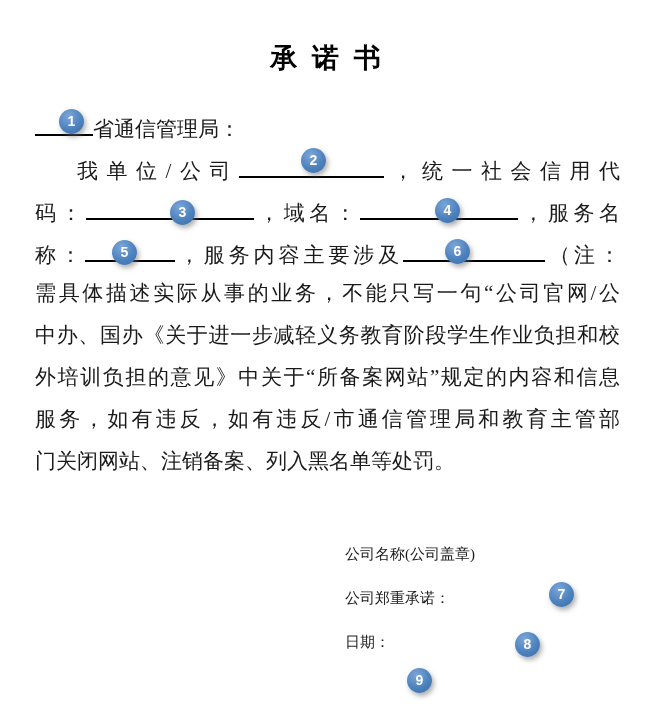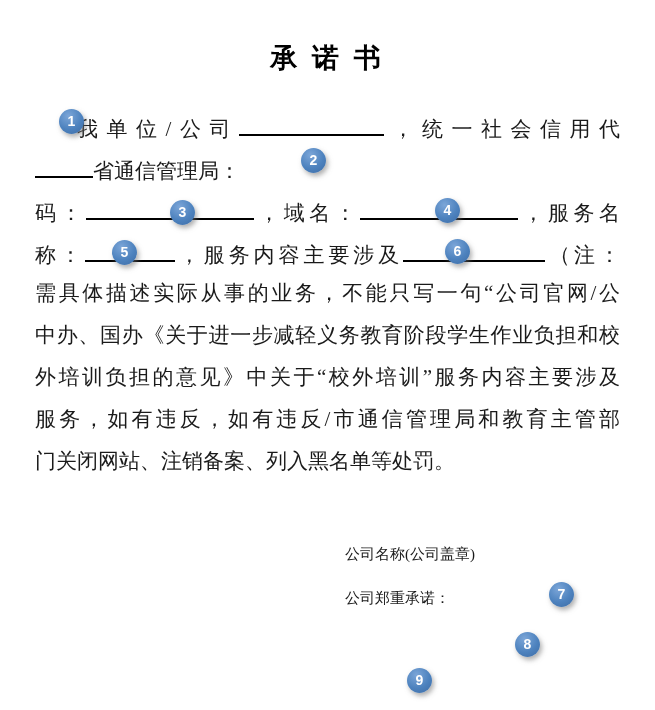--- a/index.html
+++ b/index.html
@@ -74,42 +74,43 @@
   .badge.b9 { left: 407px; top: 668px; }
 </style>
 </head>
 <body>
 
 <div class="page">
 
   <div class="doc-title">承 诺 书</div>
 
   <div class="body-text">
+    <div class="line left">
+      <span class="blank w-province"></span><span>省通信管理局：</span>
+    </div>
     <div class="line indent">
       <span>我单位/公司</span><span class="blank w-company"></span><span>，统一社会信用代</span>
-    </div>
-    <div class="line left">
-      <span class="blank w-province"></span><span>省通信管理局：</span>
     </div>
     <div class="line">
       <span>码：</span><span class="blank w-code"></span><span>，域名：</span><span class="blank w-domain"></span><span>，服务名</span>
     </div>
     <div class="line">
       <span>称：</span><span class="blank w-svcname"></span><span>，服务内容主要涉及</span><span class="blank w-svccontent"></span><span>（注：</span>
     </div>
     <div class="line">需具体描述实际从事的业务，不能只写一句“公司官网/公</div>
     <div class="line">中办、国办《关于进一步减轻义务教育阶段学生作业负担和校</div>
-    <div class="line">外培训负担的意见》中关于“校外培训”服务内容主要涉及</div>
+    <div class="line">外培训负担的意见》中关于“所备案网站”规定的内容和信息</div>
     <div class="line">服务，如有违反，如有违反/市通信管理局和教育主管部</div>
     <div class="line left">门关闭网站、注销备案、列入黑名单等处罚。</div>
   </div>
 
   <div class="signature">
     <div class="sig-line">公司名称(公司盖章)</div>
     <div class="sig-line">公司郑重承诺：</div>
+    <div class="sig-line">日期：</div>
   </div>
 
   <div class="badge b1">1</div>
   <div class="badge b2">2</div>
   <div class="badge b3">3</div>
   <div class="badge b4">4</div>
   <div class="badge b5">5</div>
   <div class="badge b6">6</div>
   <div class="badge b7">7</div>
   <div class="badge b8">8</div>

